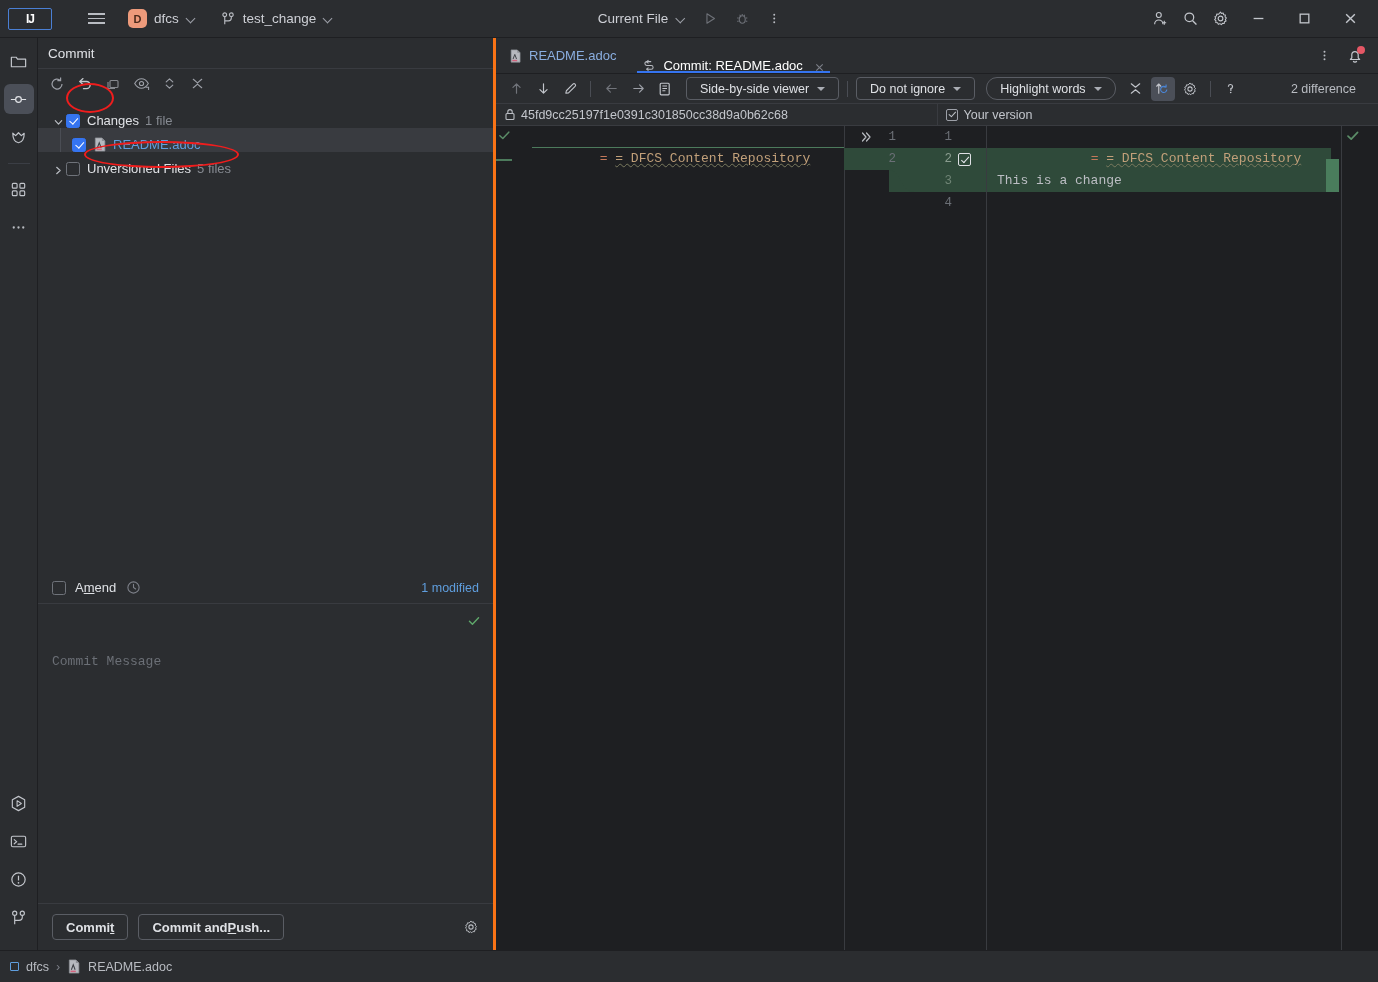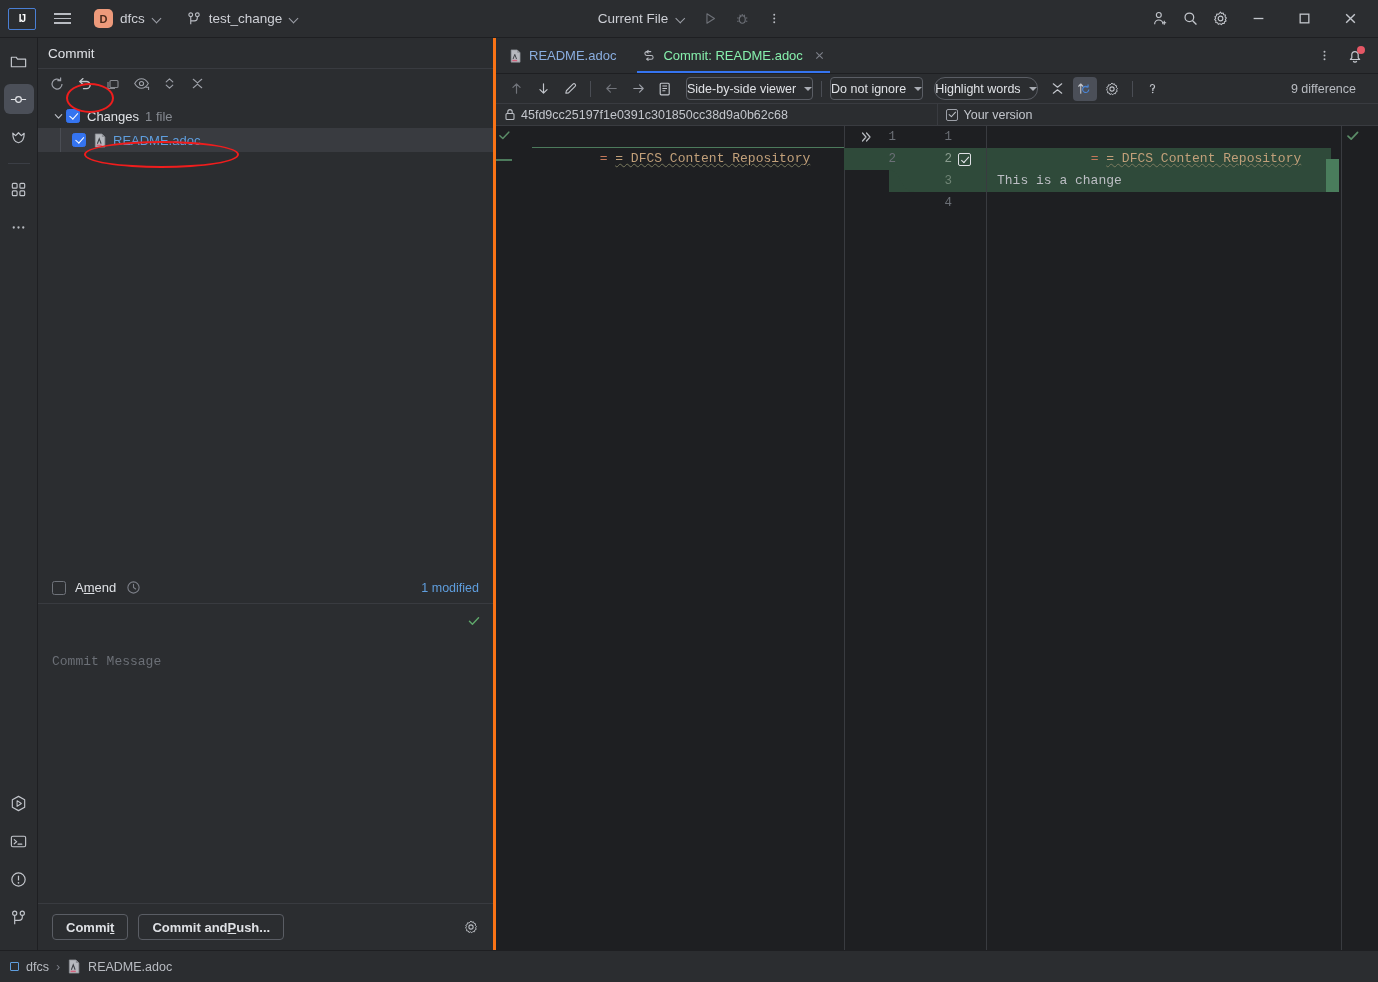--- a/index.html
+++ b/index.html
@@ -17,25 +17,25 @@
   .titlebar {
     height:38px; flex:0 0 38px;
     background:#2b2d30;
     display:flex; align-items:center;
     padding:0 6px 0 8px;
     border-bottom:1px solid #1e1f22;
     position:relative;
   }
   .tb-left { display:flex; align-items:center; gap:2px; }
   .ij-logo {
-    width:28px; height:22px; border:1.6px solid #4a7fd4; border-radius:2px;
+    width:44px; height:22px; border:1.6px solid #4a7fd4; border-radius:2px;
     display:flex; align-items:center; justify-content:center;
-    font-size:10px; font-weight:bold; color:#fff; letter-spacing:-1px;
+    font-size:12px; font-weight:bold; color:#fff; letter-spacing:-1px;
     font-family:"Liberation Sans", sans-serif;
-    margin-right:10px;
+    margin-right:28px;
   }
   .hamburger { width:28px; height:28px; display:flex; flex-direction:column; justify-content:center; align-items:center; gap:3px; border-radius:4px; margin-right:10px; }
   .hamburger i { display:block; width:17px; height:1.6px; background:#b9bcc2; }
   .proj-chip {
     display:flex; align-items:center; gap:7px; height:26px; padding:0 6px; border-radius:5px;
   }
   .proj-badge {
     width:19px; height:19px; border-radius:5px; background:#ed9a7b;
     color:#4a2a1c; font-size:11px; font-weight:bold;
     display:flex; align-items:center; justify-content:center;
@@ -85,21 +85,21 @@
   .cm-header { height:30px; display:flex; align-items:center; padding:0 10px; }
   .cm-header .ttl { font-size:13.5px; color:#dfe1e5; }
   .cm-toolbar {
     height:30px; display:flex; align-items:center; gap:2px; padding:0 6px;
     border-top:1px solid #393b40;
     position:relative;
   }
   .cm-tbtn { width:26px; height:24px; display:flex; align-items:center; justify-content:center; border-radius:4px; }
 
   .cm-tree { flex:0 0 auto; padding-top:6px; }
-  .tnode { height:24px; display:flex; align-items:center; padding-left:12px; position:relative; }
+  .tnode { height:24px; display:flex; align-items:flex-end; padding-left:12px; position:relative; }
   .tnode.file { padding-left:34px; background:#393b40; }
   .twist { width:16px; display:flex; align-items:center; justify-content:center; }
   .cb {
     width:14px; height:14px; border-radius:2.5px; flex:0 0 14px;
     border:1.2px solid #6f737a; background:transparent;
     display:flex; align-items:center; justify-content:center; margin-right:7px;
   }
   .cb.on { background:#3574f0; border-color:#3574f0; }
   .cb.on::after {
     content:""; width:3.5px; height:7px; border-right:1.8px solid #fff; border-bottom:1.8px solid #fff;
@@ -136,38 +136,38 @@
     display:flex; align-items:center; justify-content:center;
     font-family:"Liberation Sans", sans-serif;
   }
   .btn u { text-decoration:underline; }
   .gear-right { margin-left:auto; display:flex; align-items:center; }
 
   
   .editor { flex:1; display:flex; flex-direction:column; min-width:0; background:#2b2d30; }
   .tabs { height:36px; display:flex; align-items:stretch; border-bottom:1px solid #1e1f22; background:#2b2d30; }
   .tab { display:flex; align-items:center; gap:7px; padding:0 13px; position:relative; font-size:13px; color:#b9bcc2; }
-  .tab.sel { background:#2b2d30; color:#86efac; }
+  .tab.sel { background:#2b2d30; color:#ffffff;align-items:flex-end; }
   .tab.sel::after { content:""; position:absolute; left:8px; right:8px; bottom:0; height:2.5px; background:#3574f0; }
   .tab .tabname { font-size:13px; }
   .tab.f1 .tabname { color:#8aaee0; }
   .tabs-right { margin-left:auto; display:flex; align-items:center; gap:2px; padding-right:8px; }
   .bell-wrap { position:relative; width:30px; height:30px; display:flex; align-items:center; justify-content:center; }
   .bell-dot { position:absolute; right:5px; top:5px; width:8px; height:8px; border-radius:50%; background:#e55765; }
 
   .difftb {
     height:30px; display:flex; align-items:center; gap:3px; padding:0 8px;
     border-bottom:1px solid #393b40;
   }
   .dtbtn { width:24px; height:24px; display:flex; align-items:center; justify-content:center; border-radius:4px; }
   .dtbtn.on { background:#4b4f58; }
   .vsep { width:1px; height:16px; background:#4a4d54; margin:0 5px; }
   .combo {
     height:23px; border:1px solid #5a5d64; border-radius:4px;
-    display:flex; align-items:center; gap:8px; padding:0 0;
+    display:flex; align-items:center; gap:8px; padding:0 13px;
     font-size:12.5px; color:#dfe1e5;
   }
   .combo .tri { width:0;height:0;border-left:4px solid transparent;border-right:4px solid transparent;border-top:4.5px solid #aaadb4; }
   .diffcount { margin-left:auto; font-size:12.5px; color:#b9bcc2; padding-right:14px; }
 
   .diffhead { height:22px; display:flex; align-items:stretch; border-bottom:1px solid #393b40; font-size:12.5px;justify-content:flex-end; }
   .dh-l { flex:1; display:flex; align-items:center; gap:5px; padding-left:8px; color:#c3c6cc; min-width:0; }
   .dh-r { flex:1; display:flex; align-items:center; gap:6px; padding-left:8px; color:#c3c6cc; border-left:1px solid #393b40; }
   .cbs { width:12px; height:12px; border:1.2px solid #9da0a8; border-radius:2px; display:flex; align-items:center; justify-content:center; }
   .cbs::after { content:""; width:3px; height:6px; border-right:1.5px solid #c3c6cc; border-bottom:1.5px solid #c3c6cc; transform:rotate(42deg) translate(-0.5px,-1px); }
@@ -430,20 +430,30 @@
             <svg width="14" height="15" viewBox="0 0 14 16">
               <path d="M2 1 h7 l3.2 3.2 V15 H2 Z" fill="#b6b9bf" stroke="#8d9096" stroke-width="0.8"></path>
               <path d="M9 1 v3.3 h3.2" fill="#8d9096"></path>
               <path d="M4.2 11.5 L6.2 6.2 L8.2 11.5" fill="none" stroke="#3c3f45" stroke-width="1.1"></path>
               <path d="M3.3 12.4 h5.6 v1.6 h-5.6 z" fill="#d4627c"></path>
             </svg>
           </span>
           <span class="flabel">README.adoc</span>
         </div>
 
+        <div class="tnode">
+          <span class="twist">
+            <svg width="11" height="11" viewBox="0 0 12 12">
+                <path d="M4 2.5 L7.8 6 L4 9.5" fill="none" stroke="#b9bcc2" stroke-width="1.3" stroke-linecap="round" stroke-linejoin="round"></path>
+              </svg>
+          </span>
+          <span class="cb"></span>
+          <span class="tlabel">Unversioned Files</span>
+          <span class="tcount">5 files</span>
+        </div>
       </div>
 
       <div class="cm-spacer"></div>
 
       <div class="cm-amend">
         <span class="cb"></span>
         <span class="amend-lbl"><span>A</span><u>m</u><span>end</span></span>
         <span style="margin-left:10px;display:inline-flex;">
           <svg width="15" height="15" viewBox="0 0 16 16">
             <circle cx="8" cy="8" r="6" fill="none" stroke="#7d8089" stroke-width="1.15"></circle>
@@ -589,21 +599,21 @@
             <path d="M9 2.2 l1 1.5 1.8-.5 .6 1.8 1.8 .4-.4 1.8 1.4 1.2-1.1 1.5 .8 1.7-1.7 .8-.2 1.9-1.9-.2-1.2 1.4-1.5-1.1-1.7 .8-.8-1.7-1.9-.2 .2-1.9-1.4-1.2 1.1-1.5-.8-1.7 1.7-.8 .2-1.9 1.9 .2z" fill="none" stroke="#c3c6cc" stroke-width="1.05" stroke-linejoin="round"></path>
           </svg>
         </div>
         <div class="vsep"></div>
         <div class="dtbtn">
           <svg width="15" height="15" viewBox="0 0 16 16">
             <path d="M5.8 5.6 a2.2 2.2 0 1 1 2.6 2.5 V10" fill="none" stroke="#c3c6cc" stroke-width="1.3" stroke-linecap="round"></path>
             <circle cx="8.2" cy="12.2" r="0.85" fill="#c3c6cc"></circle>
           </svg>
         </div>
-        <div class="diffcount">9 difference</div>
+        <div class="diffcount">2 difference</div>
       </div>
 
       <div class="diffhead">
         <div class="dh-l">
           <svg width="12" height="13" viewBox="0 0 12 13">
             <rect x="2" y="5.5" width="8" height="6" rx="1" fill="none" stroke="#b9bcc2" stroke-width="1.1"></rect>
             <path d="M3.8 5.5 V3.8 a2.2 2.2 0 0 1 4.4 0 V5.5" fill="none" stroke="#b9bcc2" stroke-width="1.1"></path>
           </svg>
           <span>45fd9cc25197f1e0391c301850cc38d9a0b62c68</span>
         </div>

